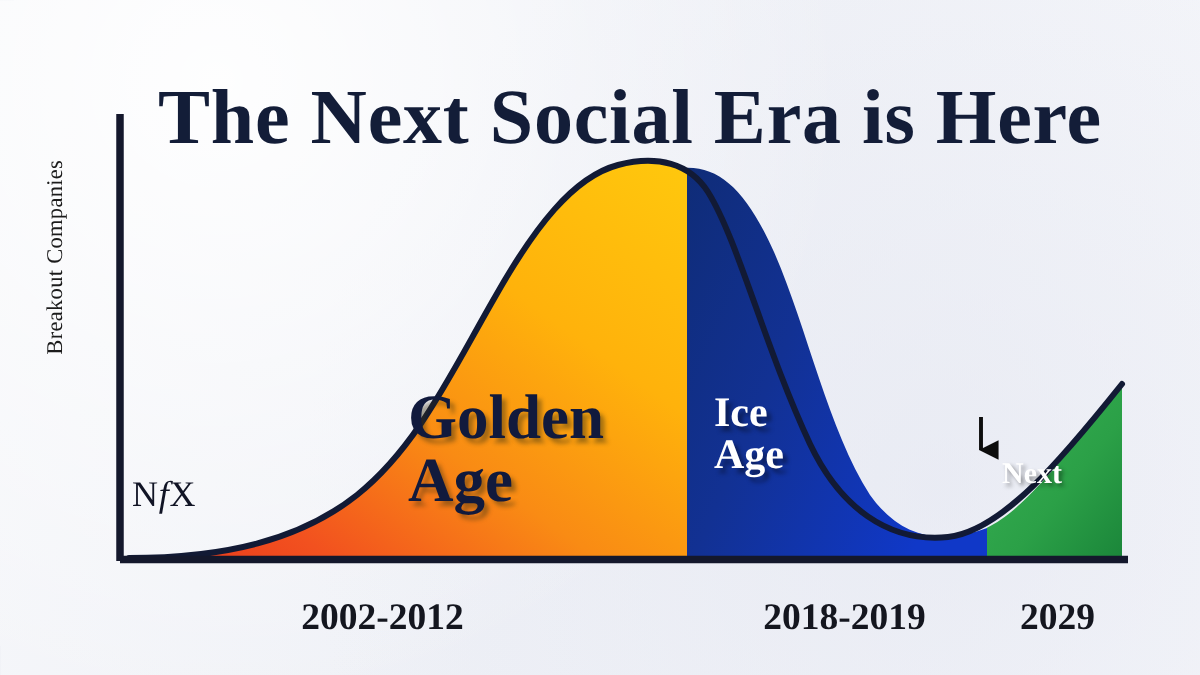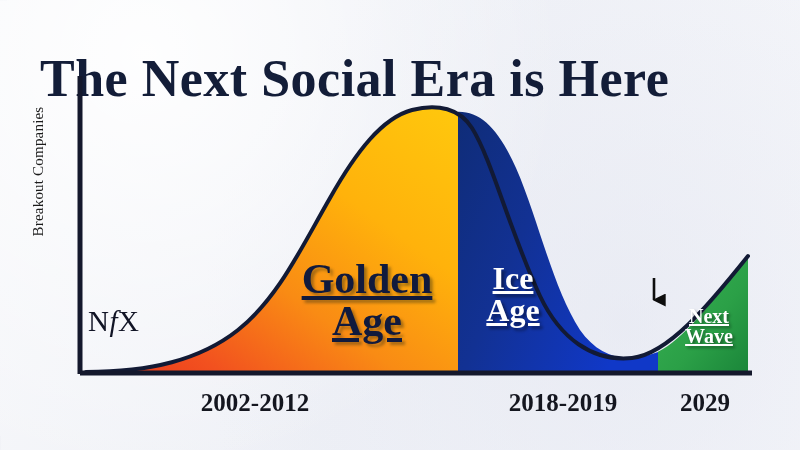--- a/index.html
+++ b/index.html
@@ -18,64 +18,65 @@
   }
   #paper-noise{
     position:absolute;inset:0;opacity:.22;pointer-events:none;
     background-image:
       linear-gradient(88deg, rgba(200,205,220,.35) 0 1px, transparent 1px 9px),
       linear-gradient(176deg, rgba(205,210,224,.28) 0 1px, transparent 1px 13px);
   }
   #chart-svg{position:absolute;left:0;top:0;}
   .page-title{
     position:absolute;left:0;right:0;top:18px;
+    text-align:center;
     font-size:52px;line-height:1;
     color:#131d38;
     letter-spacing:.5px;
     white-space:nowrap;
     padding-left:40px;
   }
   .y-axis-label{
     position:absolute;left:-62px;top:163px;width:200px;
     transform:rotate(-90deg);
     transform-origin:center center;
     text-align:center;
     font-size:15px;color:#1b1b1b;letter-spacing:.2px;
   }
   .nfx-logo{
-    position:absolute;left:88px;top:305px;
-    font-size:29px;color:#111425;letter-spacing:.5px;
+    position:absolute;left:88px;top:317px;
+    font-size:24px;color:#111425;letter-spacing:.5px;
   }
   .nfx-logo .f{font-style:italic;font-family:"Liberation Serif",serif;}
   .region-label{
-    position:absolute;text-align:center;line-height:1.0;
-    font-weight:700;white-space:nowrap;text-decoration:underline;
+    position:absolute;text-align:left;line-height:1.0;
+    font-weight:700;white-space:nowrap;
   }
   #label-golden-age{
     left:272px;top:258px;width:190px;
     font-size:42px;color:#111a3d;
     text-shadow:3px 3px 3px rgba(60,50,20,.45);
   }
   #label-ice-age{
-    left:448px;top:262px;width:130px;
-    font-size:32px;color:#ffffff;
+    left:476px;top:262px;width:130px;
+    font-size:28px;color:#ffffff;
     text-shadow:3px 3px 3px rgba(0,0,0,.40);
   }
   #label-next-wave{
     left:668px;top:306px;width:82px;
     font-size:20px;color:#ffffff;
     text-shadow:2px 2px 3px rgba(0,0,0,.40);
   }
   #label-covid{
     position:absolute;left:607px;top:252px;
     font-size:18px;font-weight:700;color:#9b1b1b;
     letter-spacing:.3px;white-space:nowrap;
   }
   .x-tick{
-    position:absolute;top:389px;text-align:center;
+    position:absolute;top:398px;text-align:center;
     font-size:25px;font-weight:700;color:#14161f;white-space:nowrap;
   }
   #xtick-0{left:160px;width:190px;}
   #xtick-1{left:478px;width:170px;}
   #xtick-2{left:660px;width:90px;}
 </style>
 </head>
 <body>
 
 <div id="canvas">
@@ -161,20 +162,19 @@
     <div>Age</div>
   </div>
 
   <div class="region-label" id="label-ice-age">
     <div>Ice</div>
     <div>Age</div>
   </div>
 
   <div class="region-label" id="label-next-wave">
     <div>Next</div>
-    <div>Wave</div>
   </div>
 
 
   <div class="x-tick" id="xtick-0">2002-2012</div>
   <div class="x-tick" id="xtick-1">2018-2019</div>
   <div class="x-tick" id="xtick-2">2029</div>
 </div>
 
 </body></html>

